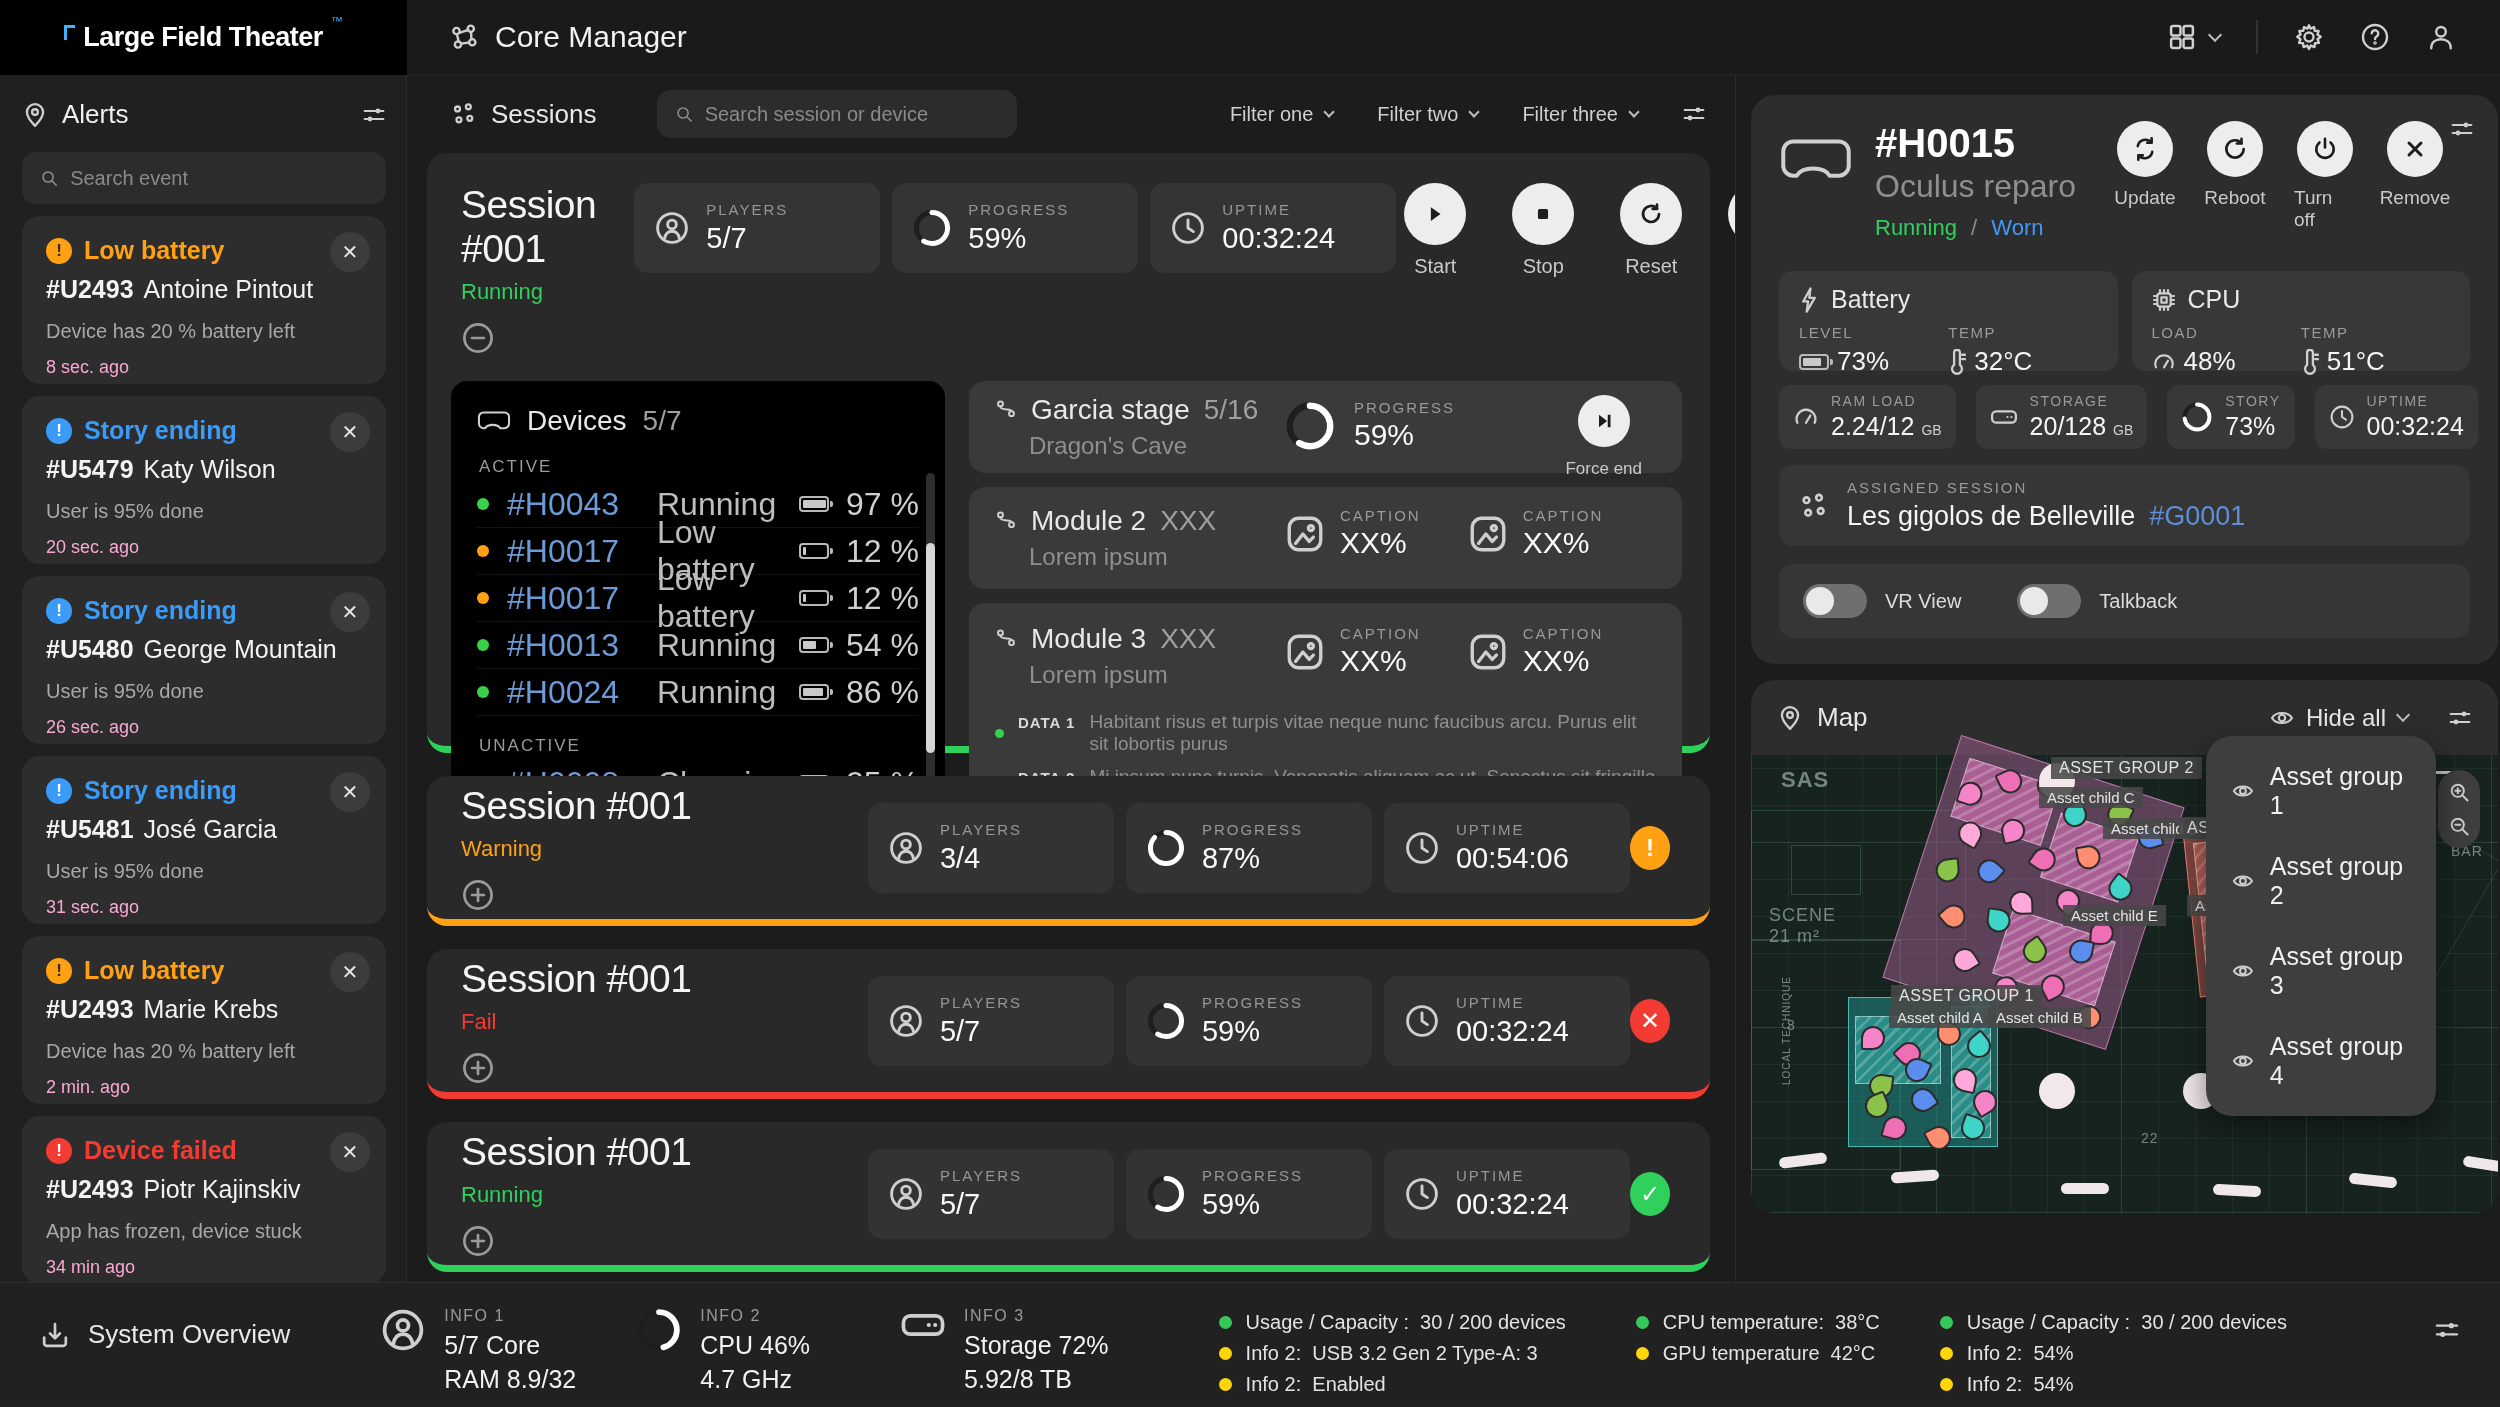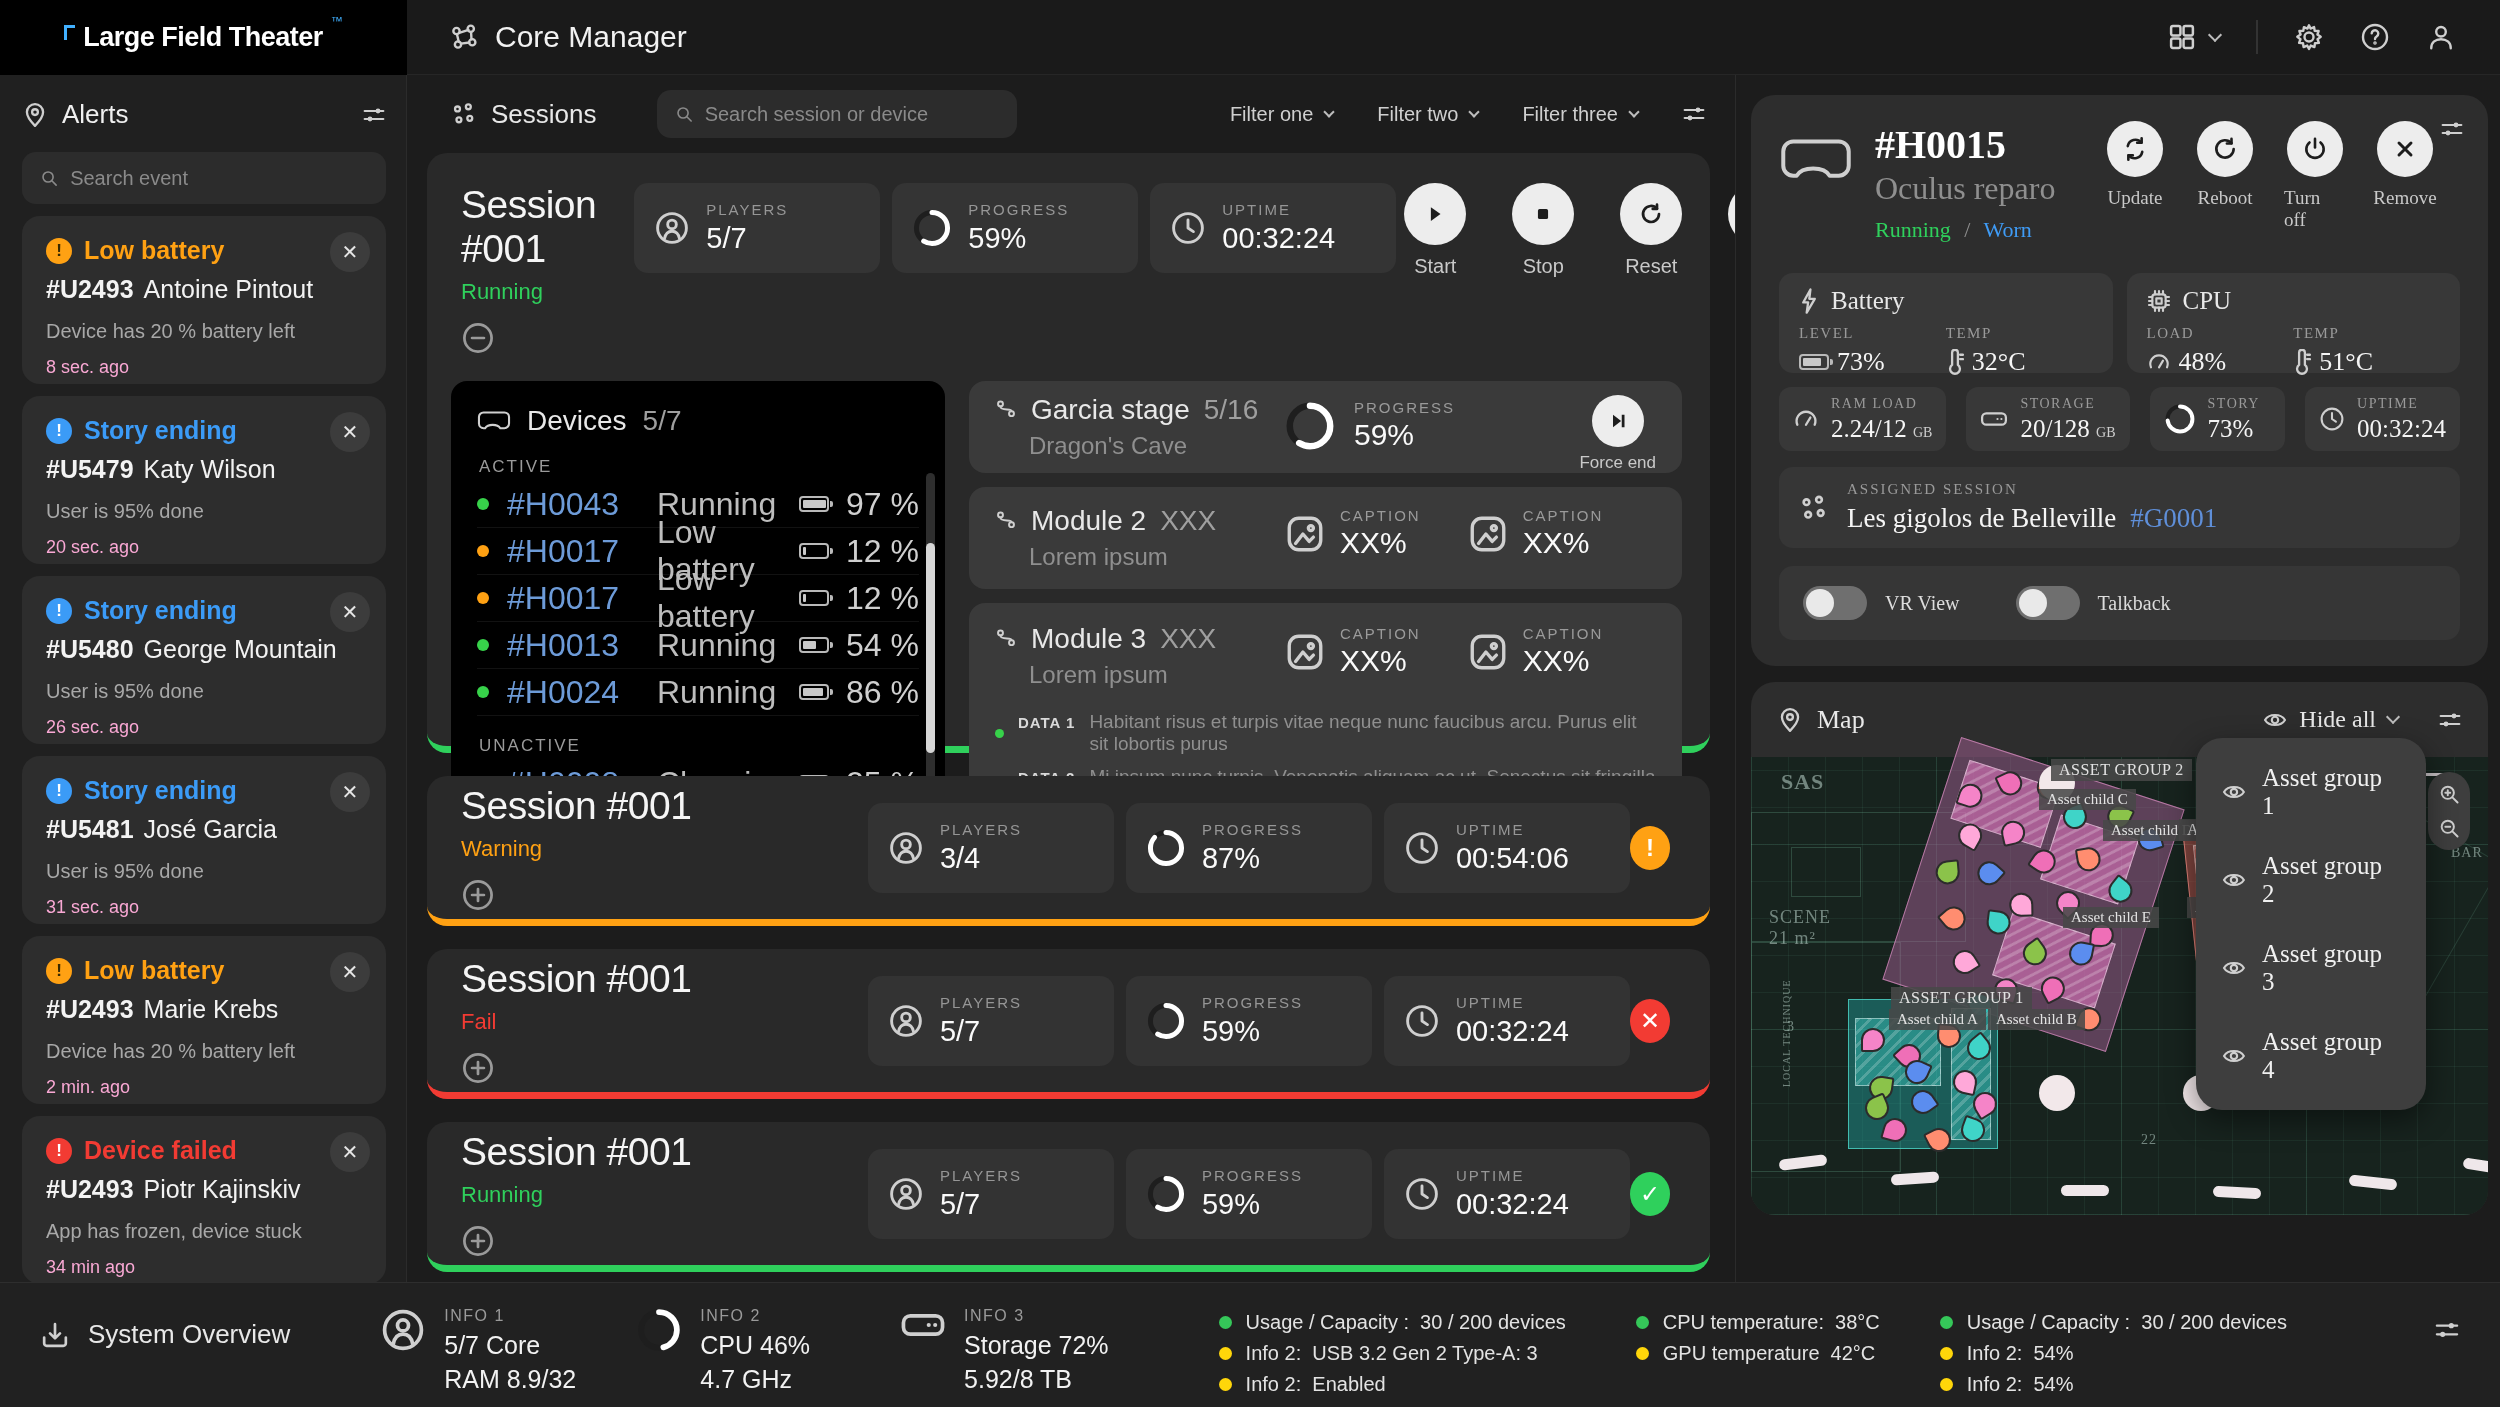--- a/index.html
+++ b/index.html
@@ -92,42 +92,42 @@
   .right-col { display:flex; flex-direction:column; gap:14px; }
   .stage-card, .module-card { background:#3a3a3a; border-radius:16px; padding:20px 26px; display:flex; align-items:flex-start; position:relative; }
   .stage-card { height:92px; align-items:center; }
   .fm-title { display:flex; align-items:center; gap:14px; font-size:28px; font-weight:500; }
   .fm-sub { font-size:24px; color:#8f8f8f; margin-top:6px; margin-left:34px; }
   .fm-count, .fm-x { color:#9f9f9f; font-weight:400; }
   .stage-mid { display:flex; align-items:center; gap:18px; position:absolute; left:315px; top:18px; }
   .caption-block { display:flex; align-items:center; gap:14px; }
   .cap-label { font-size:15px; letter-spacing:2px; color:#9a9a9a; }
   .cap-value { font-size:30px; color:#fafafa; margin-top:2px; }
-  .force-end { position:absolute; right:26px; top:14px; display:flex; flex-direction:column; align-items:center; gap:6px; }
+  .force-end { position:absolute; right:40px; top:14px; display:flex; flex-direction:column; align-items:center; gap:12px; }
   .force-end .circle-btn { width:52px; height:52px; }
   .force-end .lbl { font-size:17px; color:#c9c9c9; }
   .module-card { height:102px; align-items:center; }
   .module-card.tall { height:190px; flex-direction:column; align-items:stretch; }
   .mod-caps { position:absolute; left:315px; top:20px; display:flex; gap:46px; }
   .mod-head { position:relative; height:62px; }
   .data-rows { margin-top:26px; display:flex; flex-direction:column; gap:11px; }
   .data-row { display:flex; align-items:baseline; gap:14px; font-size:19px; color:#8f8f8f; }
   .data-dot { width:9px; height:9px; border-radius:50%; background:#37d24a; align-self:center; flex:none; }
   .data-key { font-size:15px; font-weight:700; color:#d9d9d9; letter-spacing:1px; white-space:nowrap; }
 
   .scard.compact { height:150px; margin-top:23px; display:flex; align-items:center; padding:0 40px 0 34px; }
   .scard.compact .stats { margin-left:170px; }
   .scard.compact .stat-tile { background:#333; }
   .badge-circle { margin-left:auto; width:44px; height:44px; border-radius:50%; display:flex; align-items:center; justify-content:center;
     font-size:24px; font-weight:700; color:#fff; }
   .badge-orange { background:#ffa113; } .badge-red { background:#f23b33; } .badge-green { background:#2fd05c; }
   .c-title-block { width:260px; }
 
   
-  .rpanel { background:#1c1c1c; border-left:1px solid #2b2b2b; padding:20px 12px 0 15px; overflow:hidden;font-family:Liberation Serif, serif; }
+  .rpanel { background:#1c1c1c; border-left:1px solid #2b2b2b; padding:20px 2px 0 15px; overflow:hidden; }
   .dev-card { background:#2d2d2d; border-radius:24px; padding:26px 28px; position:relative; }
   .dev-card .tune { position:absolute; top:22px; right:24px; }
   .dcv-head { display:flex; align-items:flex-start; gap:22px; }
   .dcv-id { font-size:40px; font-weight:600; color:#fff; }
   .dcv-name { font-size:32px; color:#8f8f8f; margin-top:2px; }
   .dcv-state { font-size:22px; margin-top:10px; }
   .dcv-state .sep { color:#8f8f8f; margin:0 8px; }
   .worn { color:#3f9bf5; }
   .dcv-actions { margin-left:auto; display:flex; gap:28px; margin-right:24px; }
   .dcv-actions .action { width:62px; }

